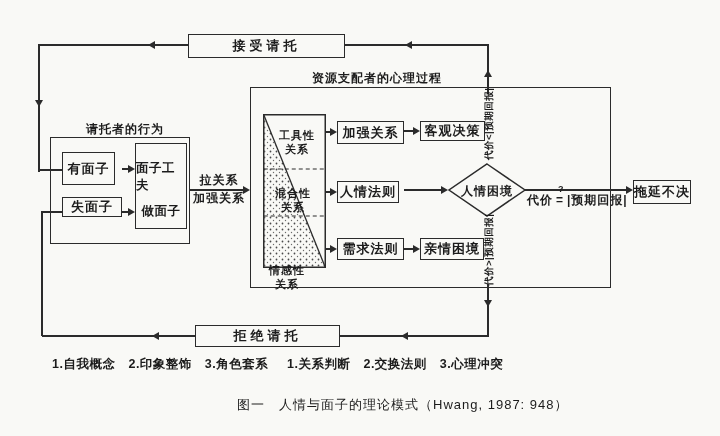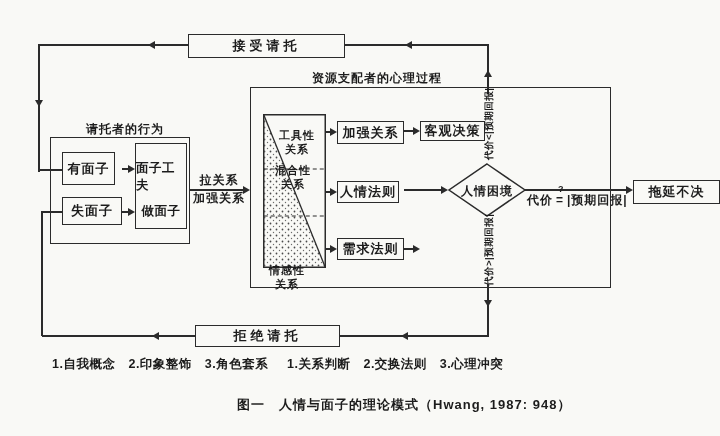--- a/index.html
+++ b/index.html
@@ -28,21 +28,21 @@
   .vlabel{
     position:absolute;font-size:9.5px;font-weight:600;letter-spacing:0.5px;
     text-align:center;white-space:nowrap;transform:rotate(-90deg);
   }
   .tallbox{flex-direction:column;justify-content:space-evenly;padding-top:8px;}
   .tallbox span{display:block;}
   .cond-eq{position:absolute;font-size:12px;font-weight:600;letter-spacing:1px;white-space:nowrap;}
   .eqwrap{position:relative;margin:0 3px;display:inline-block;}
   .eqwrap .q{position:absolute;top:-9px;left:2px;font-size:9px;letter-spacing:0;}
   .footnote{position:absolute;font-size:12.5px;font-weight:600;letter-spacing:0.5px;white-space:nowrap;}
-  .caption{position:absolute;font-size:13px;font-weight:700;letter-spacing:1px;white-space:nowrap;}
+  .caption{position:absolute;font-size:13px;font-weight:400;letter-spacing:1px;white-space:nowrap;}
   .diamond-lbl{position:absolute;font-size:12px;font-weight:600;letter-spacing:1px;text-align:center;}
   svg{position:absolute;overflow:visible;}
 </style>
 </head>
 <body>
 
 <div class="stage">
 
   <div class="hline" style="left:39px;top:44px;width:149px;"></div>
   <div class="arr l" style="left:148px;top:41px;"></div>
@@ -58,21 +58,21 @@
   <div class="box" style="left:188px;top:34px;width:157px;height:24px;letter-spacing:4px;">
     <span>接受请托</span>
   </div>
 
   <div class="lbl" style="left:86px;top:121px;">请托者的行为</div>
   <div class="frame" style="left:50px;top:137px;width:140px;height:107px;"></div>
 
   <div class="box" style="left:62px;top:152px;width:53px;height:33px;letter-spacing:1px;">
     <span>有面子</span>
   </div>
-  <div class="box" style="left:62px;top:197px;width:60px;height:28px;letter-spacing:1px;">
+  <div class="box" style="left:62px;top:197px;width:60px;height:20px;letter-spacing:1px;">
     <span>失面子</span>
   </div>
 
   <div class="box tallbox" style="left:135px;top:143px;width:52px;height:86px;letter-spacing:0.5px;font-size:12.5px;">
     <span>面子工夫</span>
     <span>做面子</span>
   </div>
 
   <div class="hline" style="left:122px;top:168px;width:8px;"></div>
   <div class="arr r" style="left:128px;top:165px;"></div>
@@ -96,21 +96,21 @@
     </defs>
     <rect x="0.75" y="0.75" width="61.5" height="152.5" fill="#f9f9f6" stroke="#2b2b2b" stroke-width="1.5"></rect>
     <polygon points="0.75,0.75 62.25,153.25 0.75,153.25" fill="url(#dots)"></polygon>
     <line x1="0.75" y1="0.75" x2="62.25" y2="153.25" stroke="#2b2b2b" stroke-width="1.3"></line>
     <line x1="0.75" y1="55" x2="62.25" y2="55" stroke="#2b2b2b" stroke-width="1" stroke-dasharray="4 3"></line>
     <line x1="0.75" y1="102" x2="62.25" y2="102" stroke="#2b2b2b" stroke-width="1" stroke-dasharray="4 3"></line>
   </svg>
 
   <div class="rel-lbl prelines" style="left:274px;top:128px;width:46px;">工具性
 关系</div>
-  <div class="rel-lbl prelines" style="left:270px;top:163px;width:46px;">混合性
+  <div class="rel-lbl prelines" style="left:270px;top:187px;width:46px;font-family:Liberation Mono, monospace;">混合性
 关系</div>
   <div class="rel-lbl prelines" style="left:264px;top:228px;width:46px;margin-top:35px;">情感性
 关系</div>
 
   <div class="box" style="left:337px;top:121px;width:67px;height:23px;letter-spacing:1px;">
     <span>加强关系</span>
   </div>
   <div class="box" style="left:337px;top:181px;width:62px;height:22px;letter-spacing:1px;">
     <span>人情法则</span>
   </div>
@@ -121,20 +121,23 @@
   <div class="hline" style="left:326px;top:131px;width:6px;"></div>
   <div class="arr r" style="left:330px;top:128px;"></div>
   <div class="hline" style="left:326px;top:191px;width:6px;"></div>
   <div class="arr r" style="left:330px;top:188px;"></div>
   <div class="hline" style="left:326px;top:248px;width:6px;"></div>
   <div class="arr r" style="left:330px;top:245px;"></div>
 
   <div class="box" style="left:420px;top:121px;width:65px;height:20px;letter-spacing:1px;">
     <span>客观决策</span>
   </div>
+  <div class="box" style="left:420px;top:238px;width:64px;height:22px;letter-spacing:1px;">
+    <span>亲情困境</span>
+  </div>
 
   <div class="hline" style="left:404px;top:130px;width:10px;"></div>
   <div class="arr r" style="left:413px;top:127px;"></div>
   <div class="hline" style="left:404px;top:189px;width:37px;"></div>
   <div class="arr r" style="left:441px;top:186px;"></div>
   <div class="hline" style="left:404px;top:248px;width:10px;"></div>
   <div class="arr r" style="left:413px;top:245px;"></div>
 
   <svg style="left:447px;top:163px;" width="80" height="54" viewBox="0 0 80 54">
     <polygon points="40,1 78,27 40,53 2,27" fill="#f9f9f6" stroke="#2b2b2b" stroke-width="1.5"></polygon>
@@ -143,21 +146,21 @@
 
   <div class="vlabel" style="left:456px;top:121px;width:66px;height:12px;">代价&lt;|预期回报|</div>
   <div class="vlabel" style="left:453px;top:244px;width:72px;height:12px;">代价&gt;|预期回报|</div>
 
   <div class="hline" style="left:524px;top:189px;width:104px;"></div>
   <div class="arr r" style="left:626px;top:186px;"></div>
   <div class="cond-eq" style="left:527px;top:192px;">
     <span>代价</span><span class="eqwrap"><span class="q">?</span><span>=</span></span><span>|预期回报|</span>
   </div>
 
-  <div class="box" style="left:633px;top:180px;width:87px;height:24px;letter-spacing:1px;">
+  <div class="box" style="left:633px;top:180px;width:58px;height:24px;letter-spacing:1px;">
     <span>拖延不决</span>
   </div>
 
   <div class="vline" style="left:487px;top:284px;height:52px;"></div>
   <div class="arr d" style="left:484px;top:300px;"></div>
   <div class="hline" style="left:340px;top:335px;width:149px;"></div>
   <div class="arr l" style="left:401px;top:332px;"></div>
 
   <div class="box" style="left:195px;top:325px;width:145px;height:22px;letter-spacing:4px;">
     <span>拒绝请托</span>

